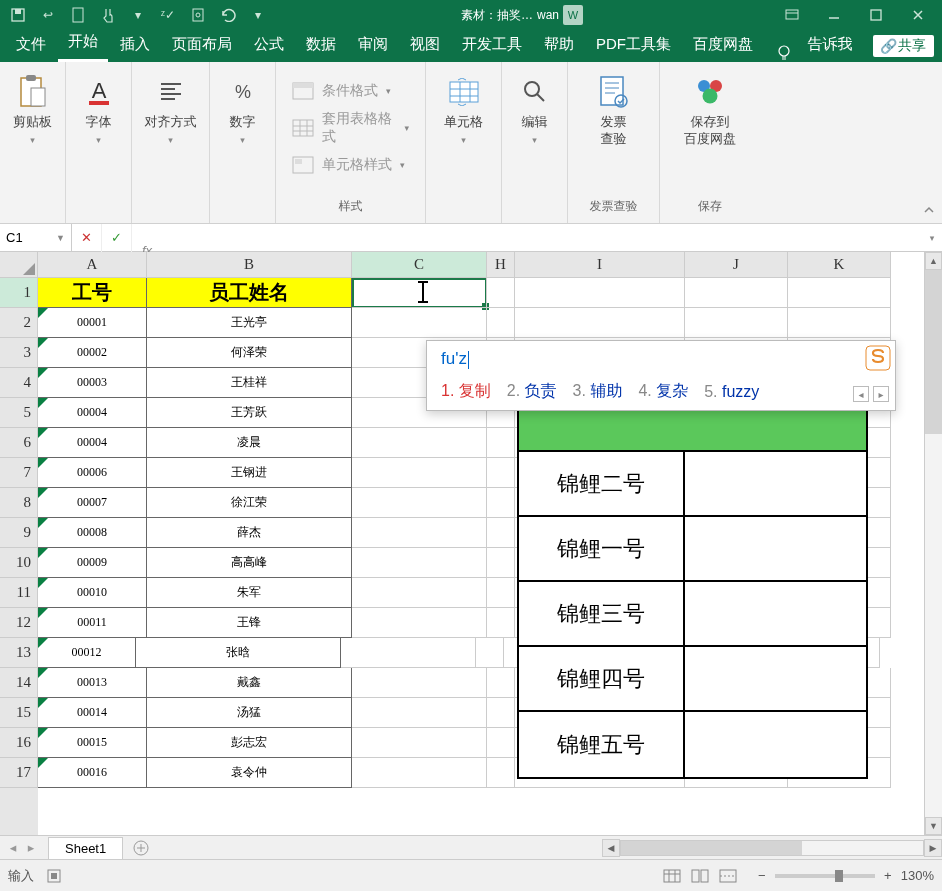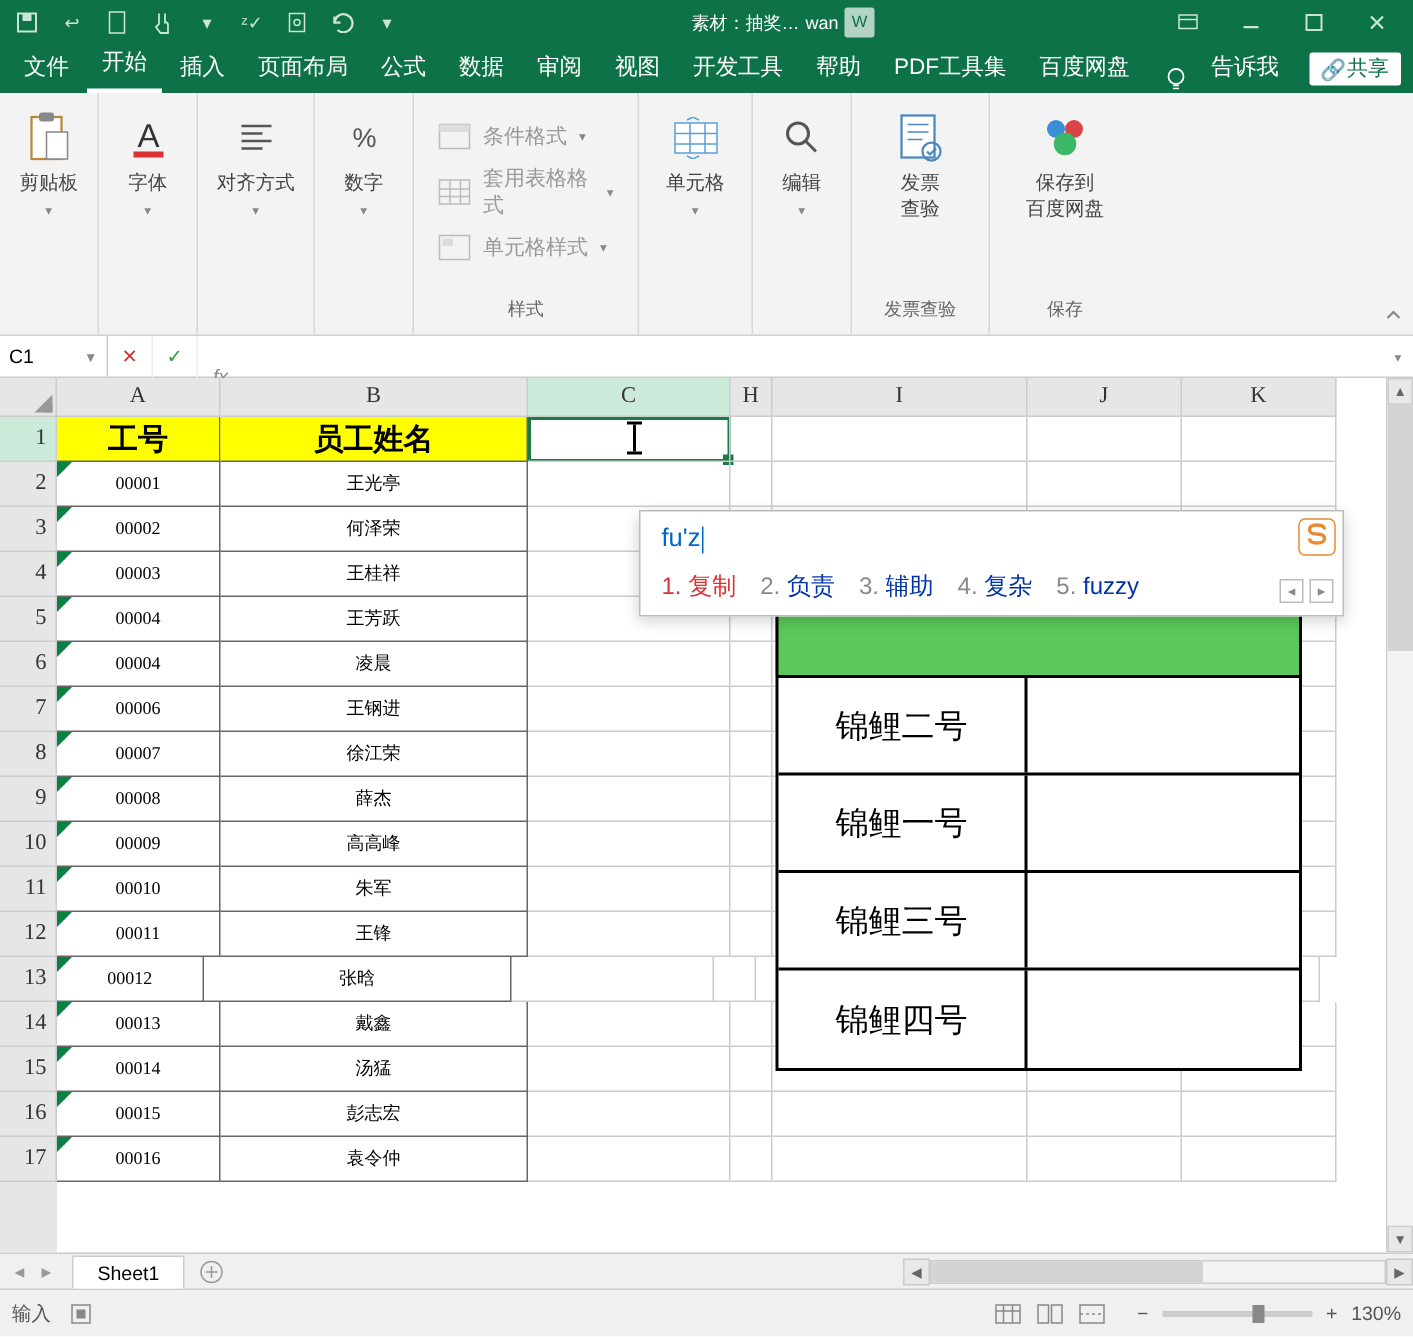--- a/index.html
+++ b/index.html
@@ -590,20 +590,24 @@
         <div class="pcell pc2"></div>
       </div>
       <div class="prow">
         <div class="pcell pc1">锦鲤三号</div>
         <div class="pcell pc2"></div>
       </div>
       <div class="prow">
         <div class="pcell pc1">锦鲤四号</div>
         <div class="pcell pc2"></div>
       </div>
+      <div class="prow">
+        <div class="pcell pc1">锦鲤五号</div>
+        <div class="pcell pc2"></div>
+      </div>
     </div>
 </div>
 
 <div class="ime" style="left:426px; top:340px; width:470px;">
   <div class="imeinput">fu'z</div>
   <div class="imelogo">
       <svg width="26" height="26" viewBox="0 0 26 26">
         <rect x="1" y="1" width="24" height="24" rx="4" fill="#fff" stroke="#e88b2e"></rect>
         <path d="M18 8c0-2-2-3-5-3s-5 1-5 3 2 3 5 3 5 1 5 3-2 3-5 3-5-1-5-3" fill="none" stroke="#e88b2e" stroke-width="2.2"></path>
       </svg>

